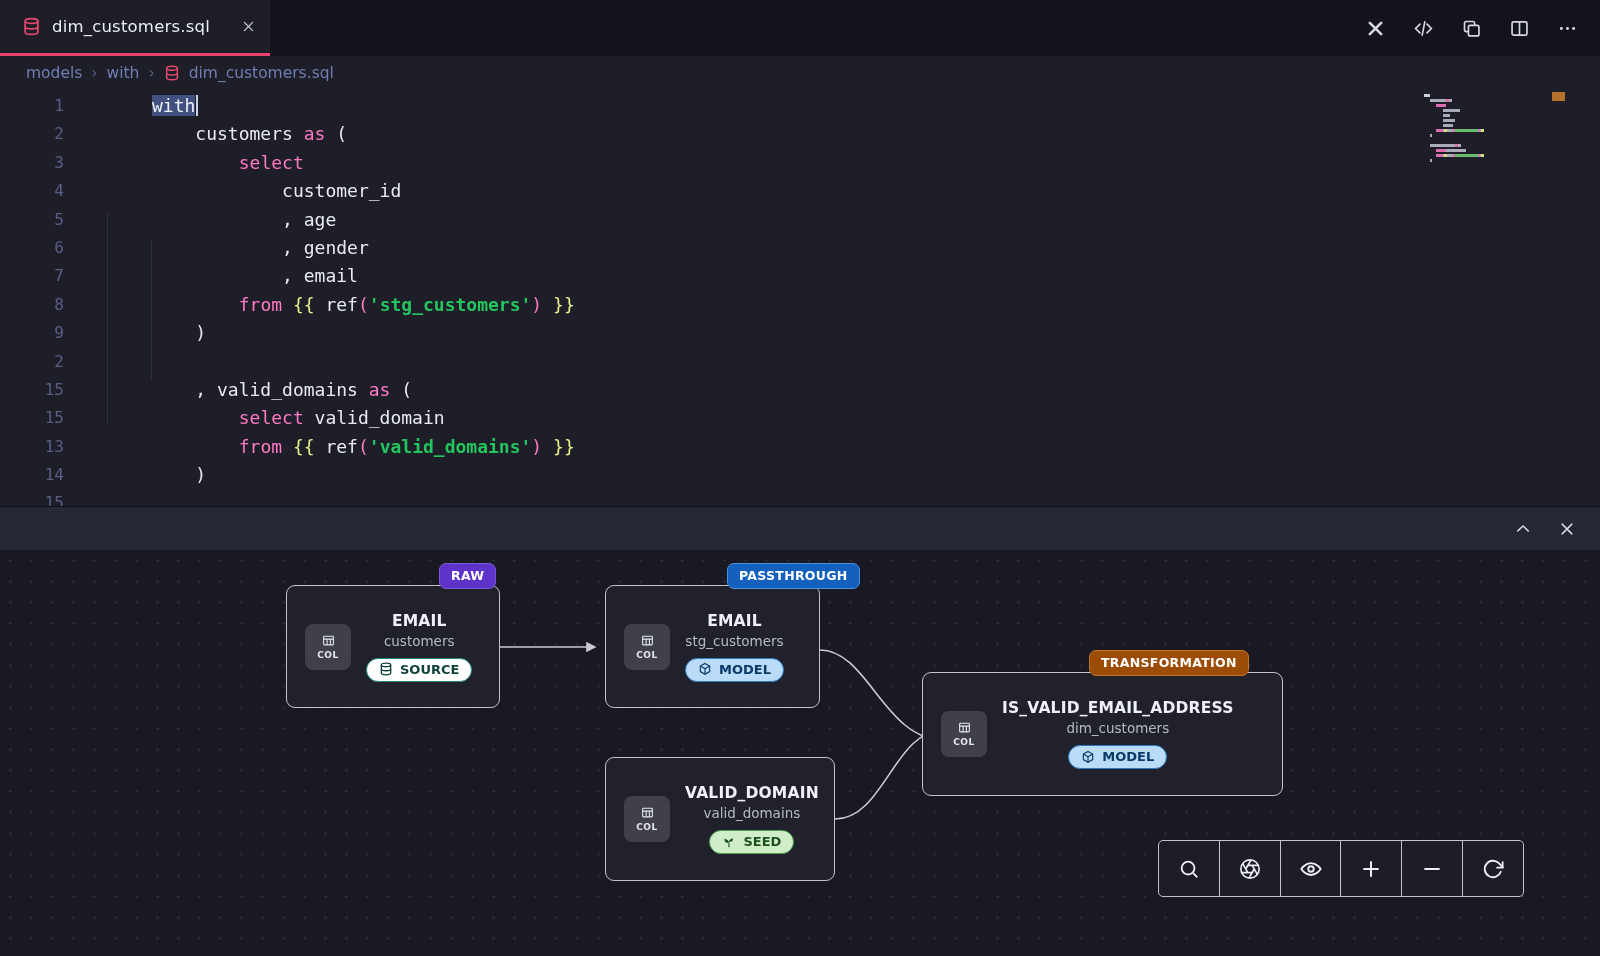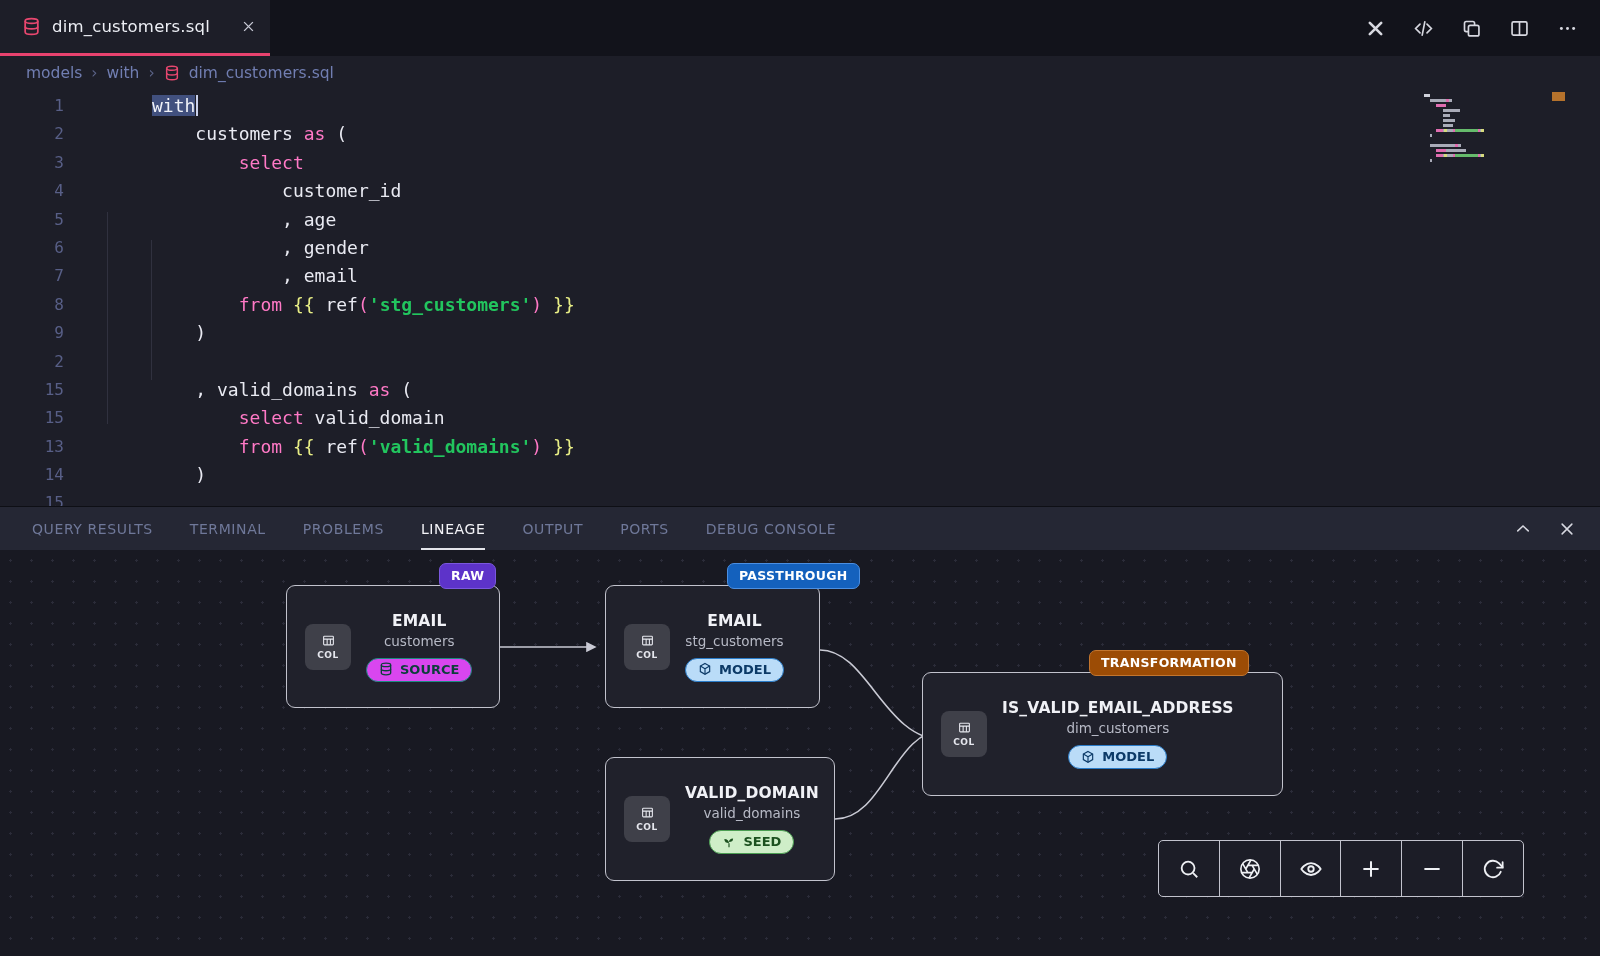--- a/index.html
+++ b/index.html
@@ -84,21 +84,21 @@
   .chip svg { width:15px; height:13px; }
   .chip-label { font-size:9px; font-weight:700; letter-spacing:.5px; }
 
   .node-texts { display:flex; flex-direction:column;align-items:center; }
   .node-title { font-size:15.5px; font-weight:600; color:#f0f1f6; letter-spacing:.2px; }
   .node-sub { font-size:13.5px; color:#b7bac6; margin-top:3px; }
 
   .badge { display:inline-flex; align-items:center; gap:7px; margin-top:9px; padding:3px 12px 4px;
            border-radius:14px; font-size:13px; font-weight:700; width:max-content; }
   .badge svg { width:14px; height:14px; }
-  .badge-source { background:#d946ef; color:#0d3f3b; border:1px solid #1d8a80; }
+  .badge-source { background:#ffffff; color:#0d3f3b; border:1px solid #1d8a80; }
   .badge-model  { background:#badcf8; color:#0c3a67; border:1px solid #2a7cc9; }
   .badge-seed   { background:#cfeec8; color:#1c511f; border:1px solid #4b9e52; }
 
   .ntag { position:absolute; top:-23px; padding:4px 11px 5px; border-radius:7px;
           font-size:12.5px; font-weight:700; color:#fff; letter-spacing:.3px; }
   .tag-raw   { left:152px; background:#5d33c9; border:1.5px solid #7a57dd; }
   .tag-pass  { left:75px;  background:#1461bd; border:1.5px solid #4b8fe2;margin-left:46px; }
   .tag-trans { left:166px; background:#9c4c05; border:1.5px solid #c2752e; }
 
   .lineage-toolbar { position:absolute; left:1158px; top:290px; width:366px; height:57px;
@@ -271,29 +271,20 @@
       <div class="mm-line">
         <span class="mm-seg mm-sp" style="width: 6.2px;"></span>
         <span class="mm-seg mm-p" style="width: 1.55px;"></span>
       </div>
       <div class="mm-line"></div>
     </div>
   <div class="overview-marker"></div>
 </div>
 
 <div class="panel-header">
-  <div class="panel-tabs">
-      <div class="panel-tab">QUERY RESULTS</div>
-      <div class="panel-tab">TERMINAL</div>
-      <div class="panel-tab">PROBLEMS</div>
-      <div class="panel-tab active">LINEAGE</div>
-      <div class="panel-tab">OUTPUT</div>
-      <div class="panel-tab">PORTS</div>
-      <div class="panel-tab">DEBUG CONSOLE</div>
-    </div>
   <div class="panel-actions">
     <span class="action-btn">
       <svg viewBox="0 0 24 24" fill="none" stroke="currentColor" stroke-width="2" stroke-linecap="round">
           <path d="M5 14.5l7-6.5 7 6.5"></path>
         </svg>
     </span>
     <span class="action-btn">
       <svg viewBox="0 0 24 24" fill="none" stroke="currentColor" stroke-width="2" stroke-linecap="round">
           <path d="M5.5 5.5l13 13M18.5 5.5l-13 13"></path>
         </svg>

